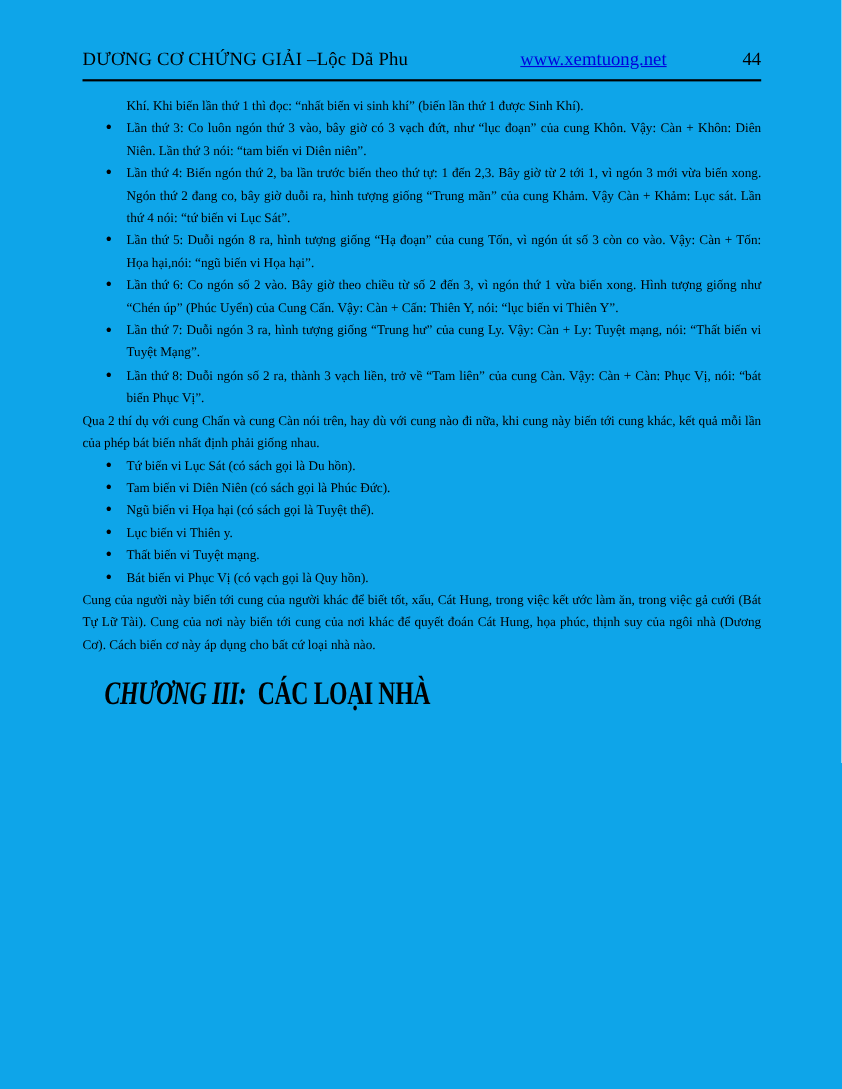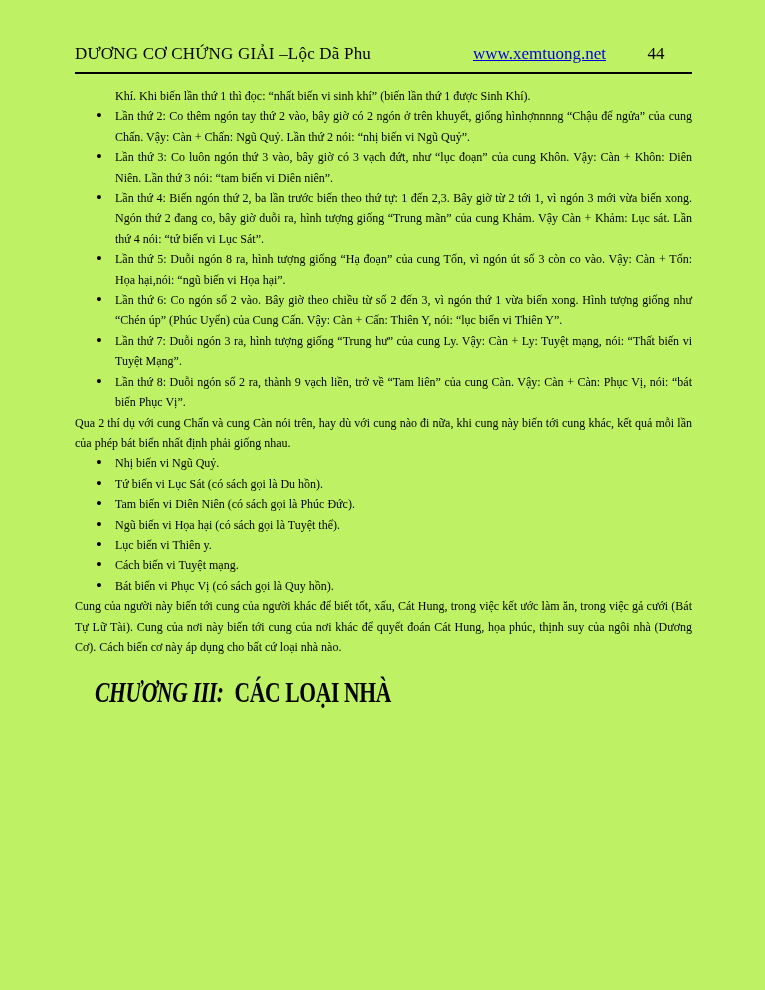--- a/index.html
+++ b/index.html
@@ -1,20 +1,20 @@
 <!DOCTYPE html>
 <html><head>
 <meta charset="utf-8">
 <style>
   html, body { margin: 0; padding: 0; background: #ffffff; }
   .page {
     position: relative;
     width: 765px; height: 990px;
     margin: 0 auto;
-    background: #bef264;
+    background: #0ea5e9;
     color: #000000;
     font-family: "Liberation Serif", "DejaVu Serif", serif;
     box-sizing: border-box;
     padding: 44px 73px 0 75px;
     overflow: hidden;
   }
   .header {
     display: flex;
     align-items: baseline;
     font-size: 17px;
@@ -22,21 +22,21 @@
     white-space: nowrap;
   }
   .header-title { flex: 1; letter-spacing: 0.2px; }
   .header-link {
     color: #0000dd;
     margin-right: 14px;
     cursor: pointer;
   }
   .header-pagenum {
     width: 72px;
-    text-align: center;
+    text-align: right;
   }
   .rule {
     border: none;
     border-top: 2px solid #000000;
     margin: 8px 0 0 0;
   }
   .body-text {
     margin-top: 12px;
     font-size: 12px;
     line-height: 20.4px;
@@ -86,39 +86,37 @@
     <span class="header-pagenum">44</span>
   </div>
 
   <hr class="rule">
 
   <div class="body-text">
 
     <div class="intro">Khí. Khi biến lần thứ 1 thì đọc: “nhất biến vi sinh khí” (biến lần thứ 1 được Sinh Khí).</div>
 
     <ul class="bullets">
-      <li>Lần thứ 2: Co thêm ngón tay thứ 2 vào, bây giờ có 2 ngón ở trên khuyết, giống hìnhợnnnng “Chậu để ngửa” của cung Chấn. Vậy: Càn + Chấn: Ngũ Quỷ. Lần thứ 2 nói: “nhị biến vi Ngũ Quỷ”.</li>
       <li>Lần thứ 3: Co luôn ngón thứ 3 vào, bây giờ có 3 vạch đứt, như “lục đoạn” của cung Khôn. Vậy: Càn + Khôn: Diên Niên. Lần thứ 3 nói: “tam biến vi Diên niên”.</li>
       <li>Lần thứ 4: Biến ngón thứ 2, ba lần trước biến theo thứ tự: 1 đến 2,3. Bây giờ từ 2 tới 1, vì ngón 3 mới vừa biến xong. Ngón thứ 2 đang co, bây giờ duỗi ra, hình tượng giống “Trung mãn” của cung Khảm. Vậy Càn + Khảm: Lục sát. Lần thứ 4 nói: “tứ biến vi Lục Sát”.</li>
       <li>Lần thứ 5: Duỗi ngón 8 ra, hình tượng giống “Hạ đoạn” của cung Tốn, vì ngón út số 3 còn co vào. Vậy: Càn + Tốn: Họa hại,nói: “ngũ biến vi Họa hại”.</li>
       <li>Lần thứ 6: Co ngón số 2 vào. Bây giờ theo chiều từ số 2 đến 3, vì ngón thứ 1 vừa biến xong. Hình tượng giống như “Chén úp” (Phúc Uyển) của Cung Cấn. Vậy: Càn + Cấn: Thiên Y, nói: “lục biến vi Thiên Y”.</li>
       <li>Lần thứ 7: Duỗi ngón 3 ra, hình tượng giống “Trung hư” của cung Ly. Vậy: Càn + Ly: Tuyệt mạng, nói: “Thất biến vi Tuyệt Mạng”.</li>
-      <li>Lần thứ 8: Duỗi ngón số 2 ra, thành 9 vạch liền, trở về “Tam liên” của cung Càn. Vậy: Càn + Càn: Phục Vị, nói: “bát biến Phục Vị”.</li>
+      <li>Lần thứ 8: Duỗi ngón số 2 ra, thành 3 vạch liền, trở về “Tam liên” của cung Càn. Vậy: Càn + Càn: Phục Vị, nói: “bát biến Phục Vị”.</li>
     </ul>
 
     <p class="para">Qua 2 thí dụ với cung Chấn và cung Càn nói trên, hay dù với cung nào đi nữa, khi cung này biến tới cung khác, kết quả mỗi lần của phép bát biến nhất định phải giống nhau.</p>
 
     <ul class="bullets">
-      <li>Nhị biến vi Ngũ Quỷ.</li>
       <li>Tứ biến vi Lục Sát (có sách gọi là Du hồn).</li>
       <li>Tam biến vi Diên Niên (có sách gọi là Phúc Đức).</li>
       <li>Ngũ biến vi Họa hại (có sách gọi là Tuyệt thể).</li>
       <li>Lục biến vi Thiên y.</li>
-      <li>Cách biến vi Tuyệt mạng.</li>
-      <li>Bát biến vi Phục Vị (có sách gọi là Quy hồn).</li>
+      <li>Thất biến vi Tuyệt mạng.</li>
+      <li>Bát biến vi Phục Vị (có vạch gọi là Quy hồn).</li>
     </ul>
 
     <p class="para">Cung của người này biến tới cung của người khác để biết tốt, xấu, Cát Hung, trong việc kết ước làm ăn, trong việc gả cưới (Bát Tự Lữ Tài). Cung của nơi này biến tới cung của nơi khác để quyết đoán Cát Hung, họa phúc, thịnh suy của ngôi nhà (Dương Cơ). Cách biến cơ này áp dụng cho bất cứ loại nhà nào.</p>
 
   </div>
 
   <h1 class="chapter">
     <span class="ch-label">CHƯƠNG III:</span>
     <span class="ch-title">CÁC LOẠI NHÀ</span>
   </h1>

